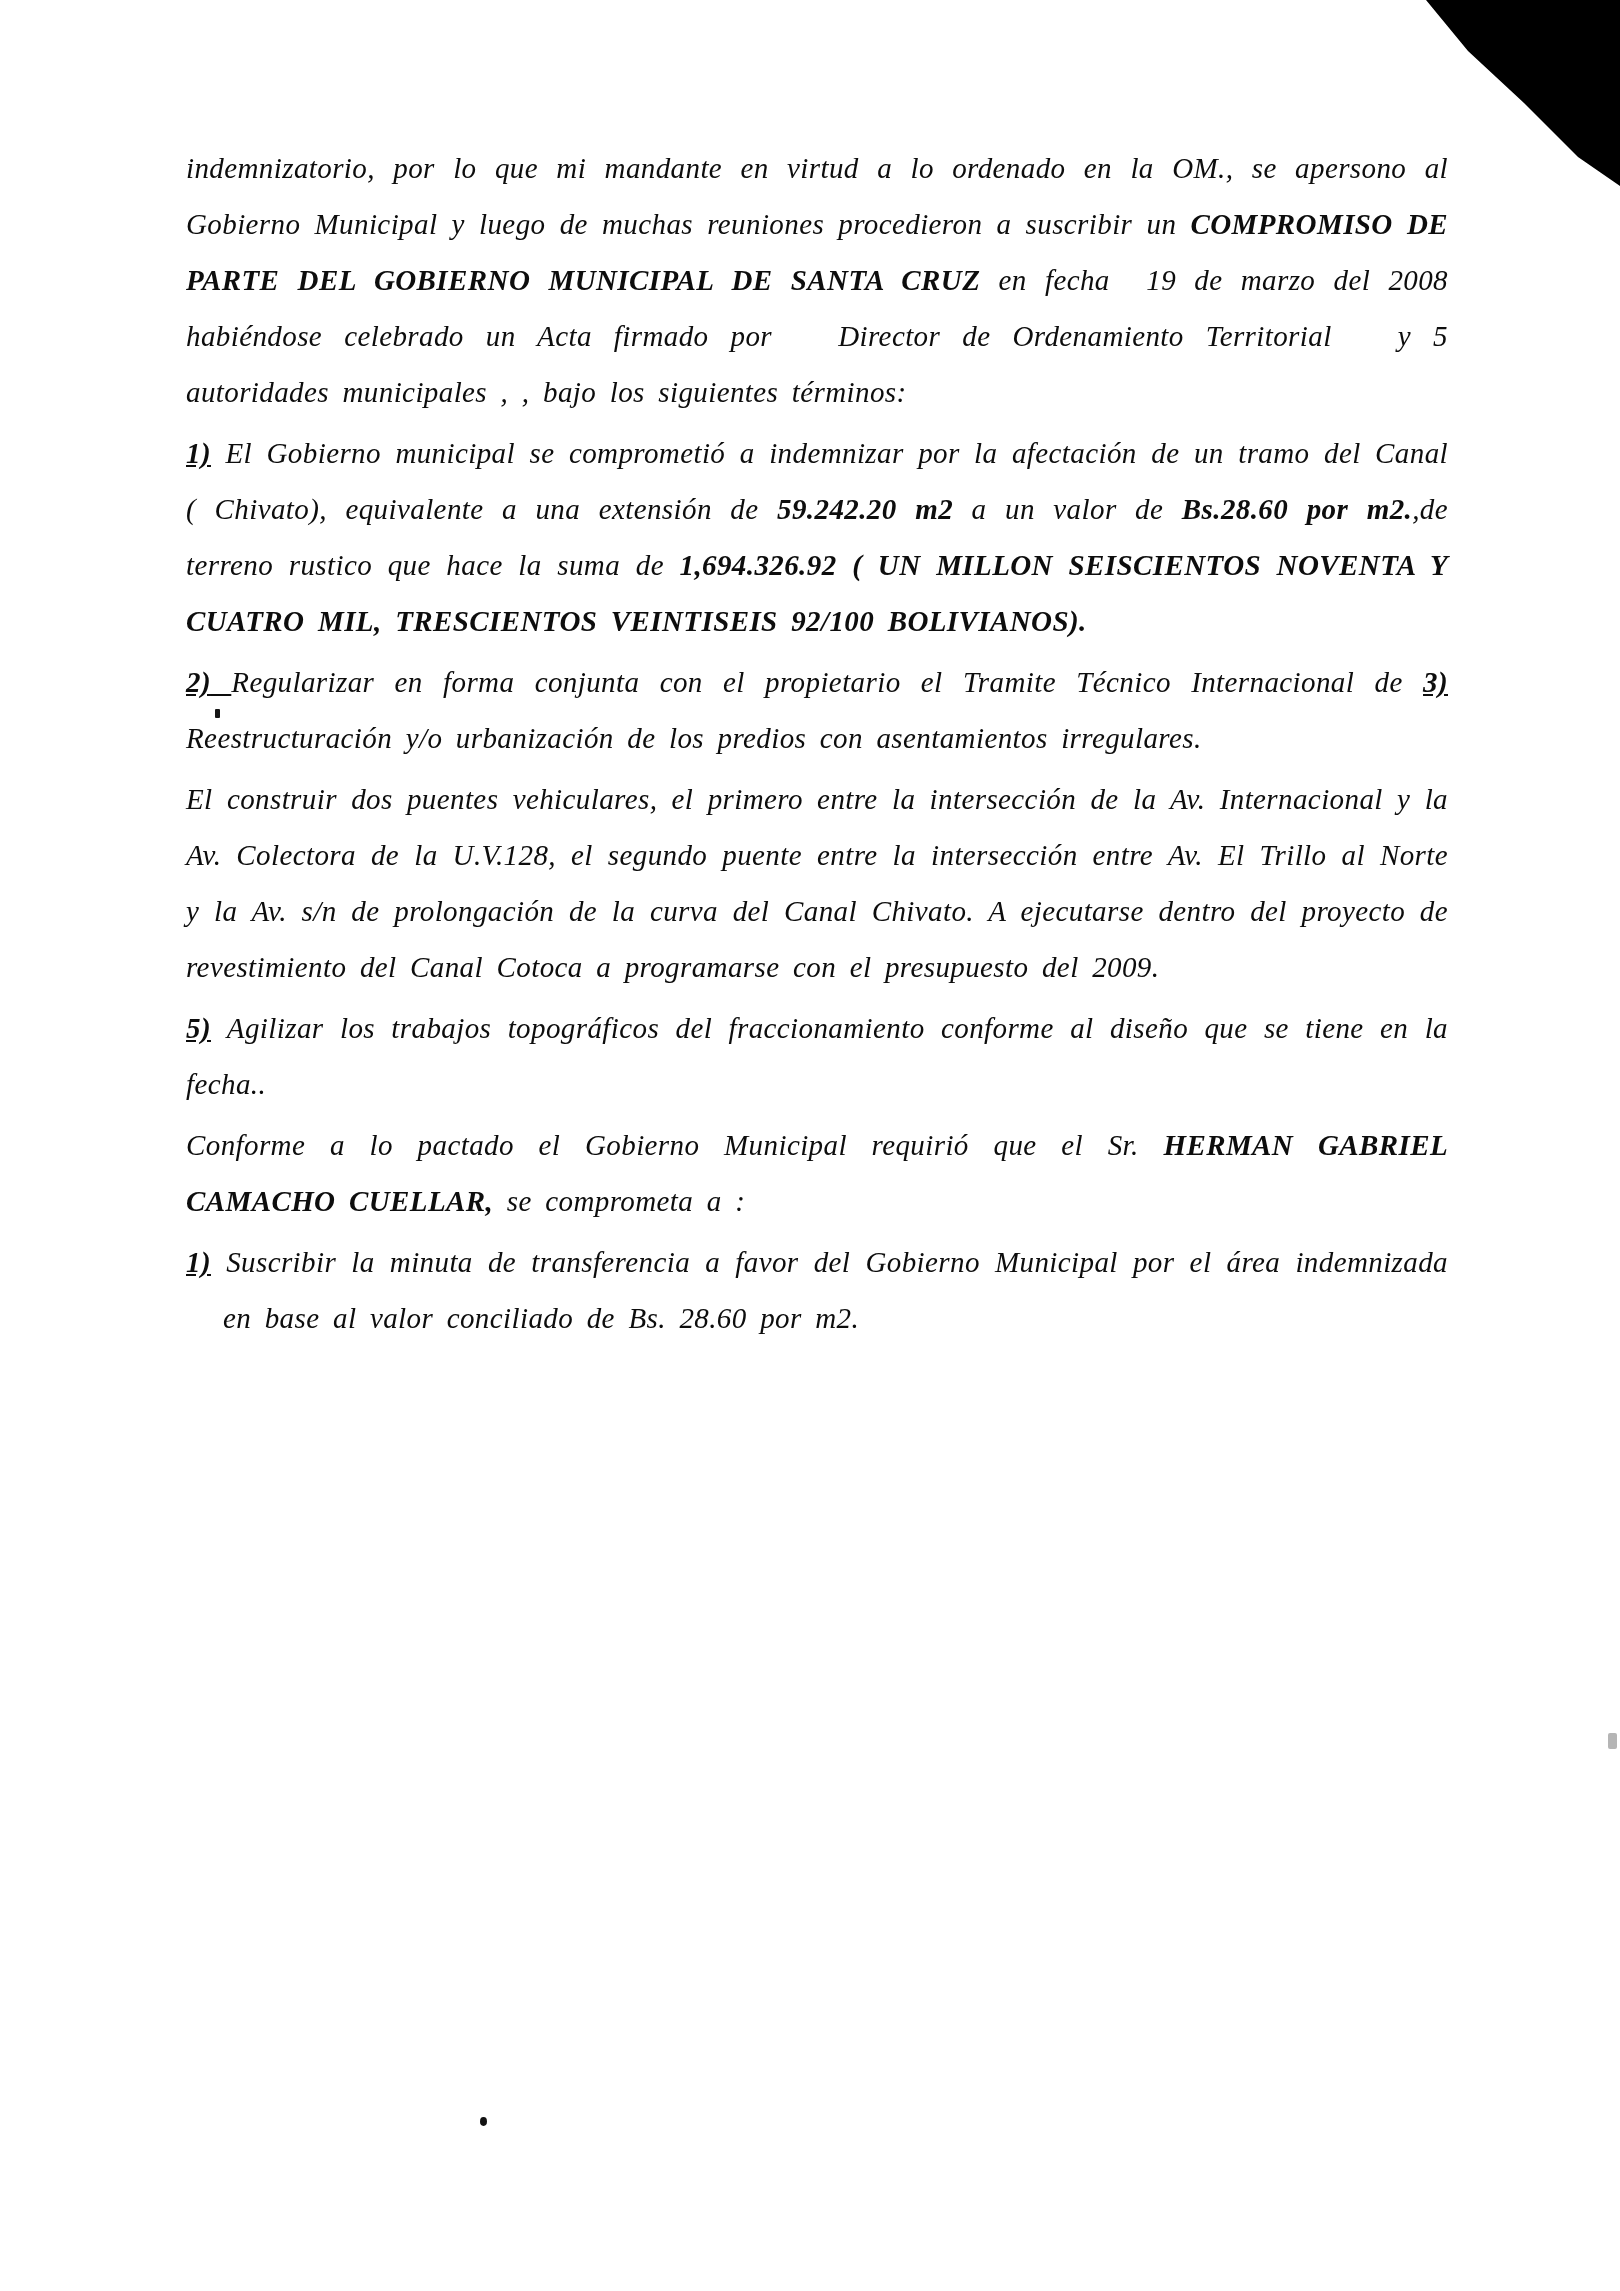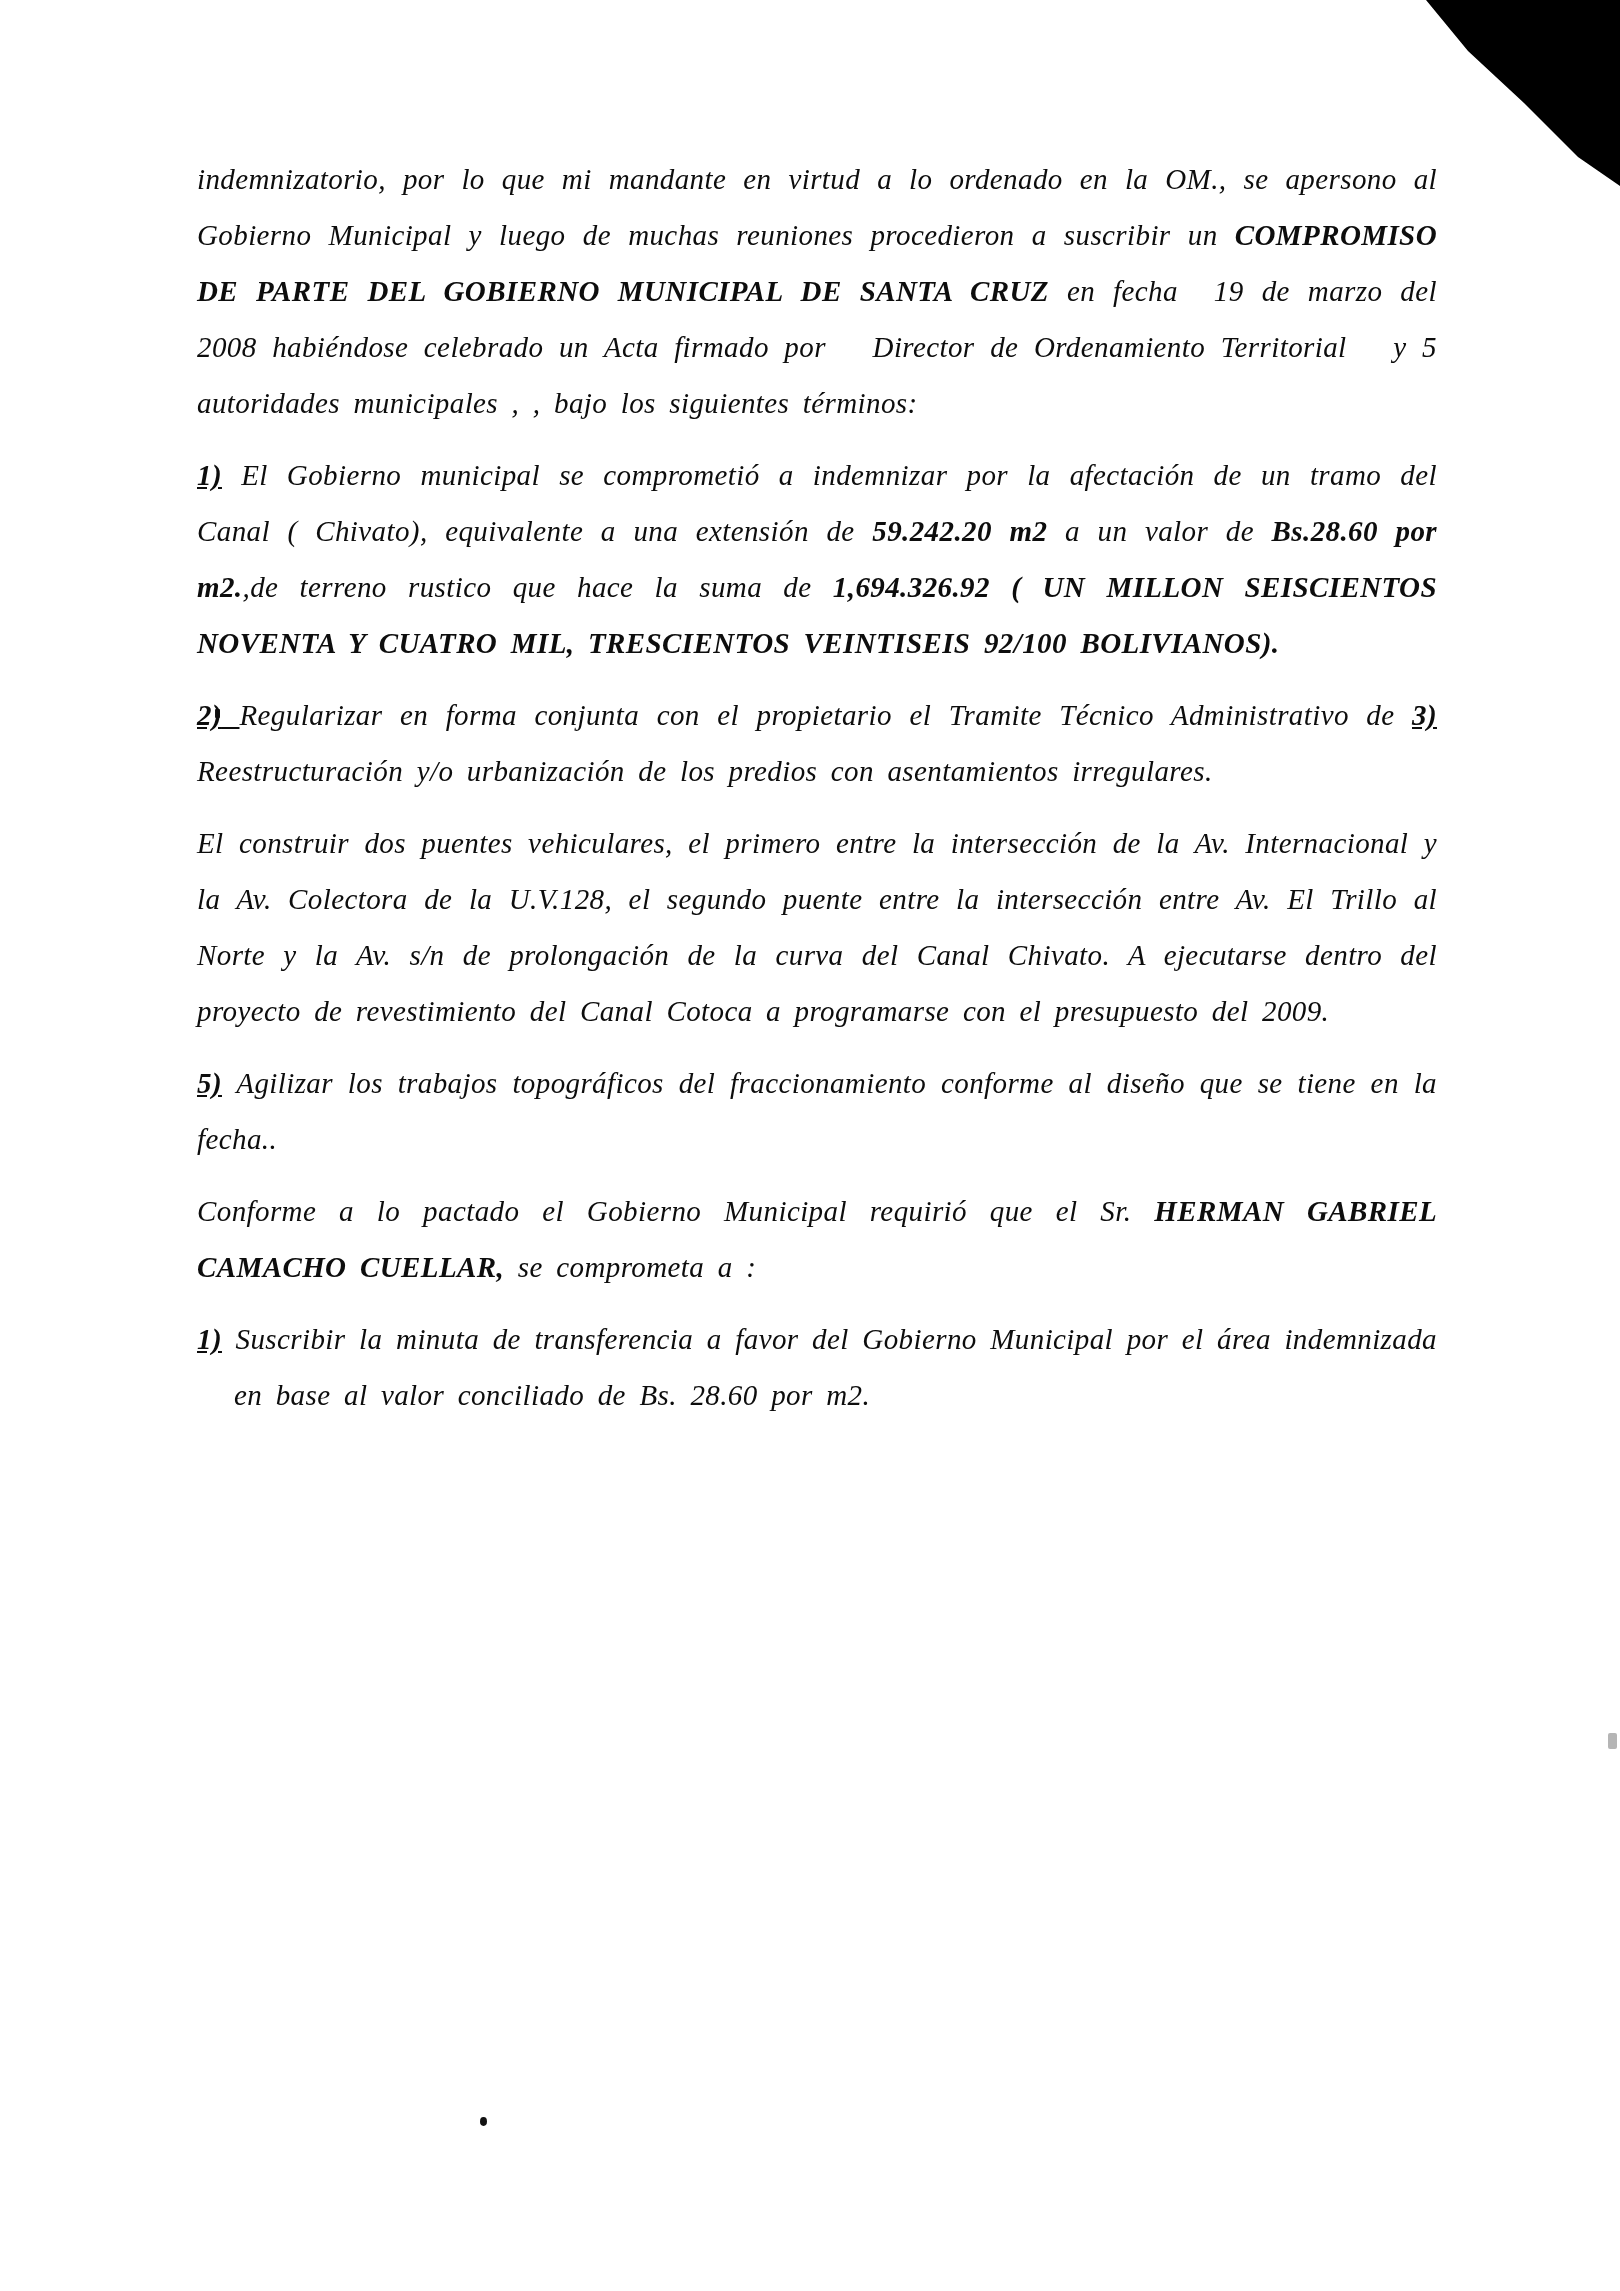--- a/index.html
+++ b/index.html
@@ -17,21 +17,21 @@
     position: absolute;
     top: 135px;
     left: 181px;
     width: 1272px;
     font-size: 29px;
     line-height: 56px;
     letter-spacing: 0.4px;
     word-spacing: 5.9px;
     text-align: justify;
   }
-  .doc p { margin: 16px; }
+  .doc p { margin: 5px; }
   .flush  { margin-left: 0; }
   .list-a { margin-left: 62px; }
   .list-b { margin-left: 24.5px; padding-left: 37px; text-indent: -37px; }
   .num { font-weight: bold; text-decoration: underline; }
   .num-pad { text-decoration: underline; white-space: pre; }
   .b { font-weight: bold; }
   .u { text-decoration: underline; }
   
   .corner-fold {
     position: absolute;
@@ -66,20 +66,20 @@
 <body>
 
 <div class="page">
   <div class="corner-fold"></div>
   <div class="speck-left"></div>
   <div class="speck-favor"></div>
   <div class="smudge-right"></div>
   <div class="doc" id="doc-body">
       <p class="flush"><span>indemnizatorio, por lo que mi mandante en virtud a lo ordenado en la OM., se apersono al Gobierno Municipal y luego de muchas reuniones procedieron a suscribir un </span><span class="b">COMPROMISO DE PARTE DEL GOBIERNO MUNICIPAL DE SANTA CRUZ</span><span>  en fecha&nbsp; 19 de marzo del 2008 habiéndose celebrado un Acta firmado por &nbsp; Director de Ordenamiento Territorial &nbsp; y 5 autoridades municipales , , bajo los siguientes términos:</span></p>
       <p class="list-a"><span class="num">1)</span><span> El Gobierno municipal se comprometió a indemnizar por la afectación de un tramo del Canal ( Chivato), equivalente a una extensión de </span><span class="b">59.242.20 m2</span><span> a un valor de </span><span class="b">Bs.28.60 por m2.</span><span>,de terreno rustico que hace la suma de </span><span class="b">1,694.326.92 ( UN MILLON SEISCIENTOS NOVENTA Y CUATRO MIL, TRESCIENTOS VEINTISEIS 92/100 BOLIVIANOS).</span></p>
-      <p class="list-a"><span class="num">2)</span><span class="num-pad"> </span><span>Regularizar en forma conjunta con el propietario el Tramite Técnico Administrativo de </span><span class="b u">3)</span><span> Reestructuración y/o urbanización de los predios con asentamientos irregulares.</span></p>
+      <p class="list-a"><span class="num">2)</span><span class="num-pad"> </span><span>Regularizar en forma conjunta con el propietario el Tramite Técnico Internacional de </span><span class="b u">3)</span><span> Reestructuración y/o urbanización de los predios con asentamientos irregulares.</span></p>
       <p class="list-a"><span>El construir dos puentes vehiculares, el primero entre la intersección de la Av. Internacional y la Av. Colectora de la U.V.128, el segundo puente entre la intersección entre Av. El Trillo al Norte y la Av. s/n de prolongación de la curva del Canal Chivato. A ejecutarse dentro del proyecto de revestimiento del Canal Cotoca a programarse con el presupuesto del 2009.</span></p>
       <p class="list-a"><span class="num">5)</span><span> Agilizar los trabajos topográficos del fraccionamiento conforme al diseño que se tiene en la fecha..</span></p>
       <p class="flush"><span>Conforme a lo pactado el Gobierno Municipal requirió que el Sr. </span><span class="b">HERMAN GABRIEL CAMACHO CUELLAR,</span><span> se comprometa a :</span></p>
       <p class="list-b"><span class="num">1)</span><span> Suscribir la minuta de transferencia a favor del Gobierno Municipal por el área indemnizada en base al valor conciliado de Bs. 28.60 por m2.</span></p>
     </div>
 </div>
 
 
 </body></html>

